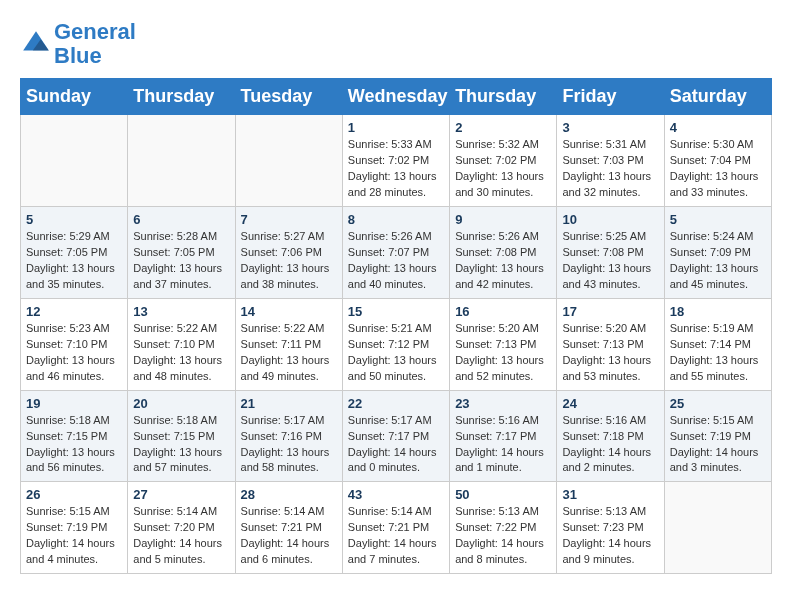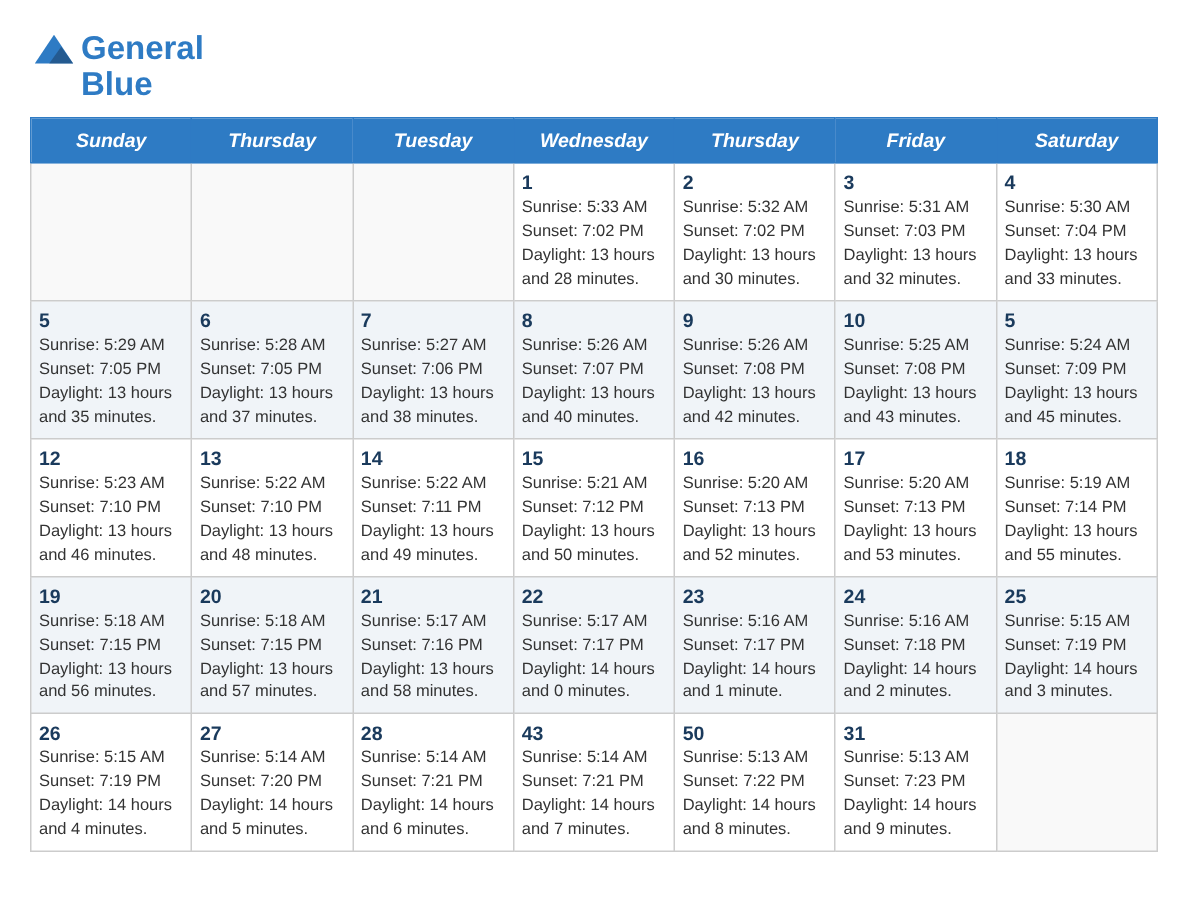--- a/index.html
+++ b/index.html
@@ -11,21 +11,21 @@
       padding: 20px;
     }
     .header {
       display: flex;
       justify-content: space-between;
       align-items: flex-start;
       margin-bottom: 10px;
     }
     .logo {
       display: flex;
-      align-items: flex-start;
+      align-items: center;
     }
     .logo-text {
       font-size: 22px;
       font-weight: bold;
       color: #1a3a5c;
       line-height: 1.1;
     }
     .logo-text span {
       color: #2e7bc4;
     }
@@ -47,26 +47,25 @@
       color: #555;
     }
     table {
       width: 100%;
       border-collapse: collapse;
       table-layout: fixed;
     }
     thead tr th {
       background: #2e7bc4;
       color: #fff;
-      font-size: 13px;
+      font-size: 18px;
       font-weight: bold;
       padding: 7px 5px;
-      text-align: center;
+      text-align: left;
       border: 1px solid #2e7bc4;
-      font-style: italic;
     }
     tbody tr td {
       vertical-align: top;
       border: 1px solid #ccc;
       padding: 5px 5px;
       font-size: 11px;
       color: #222;
       min-height: 80px;
       height: 88px;
     }

